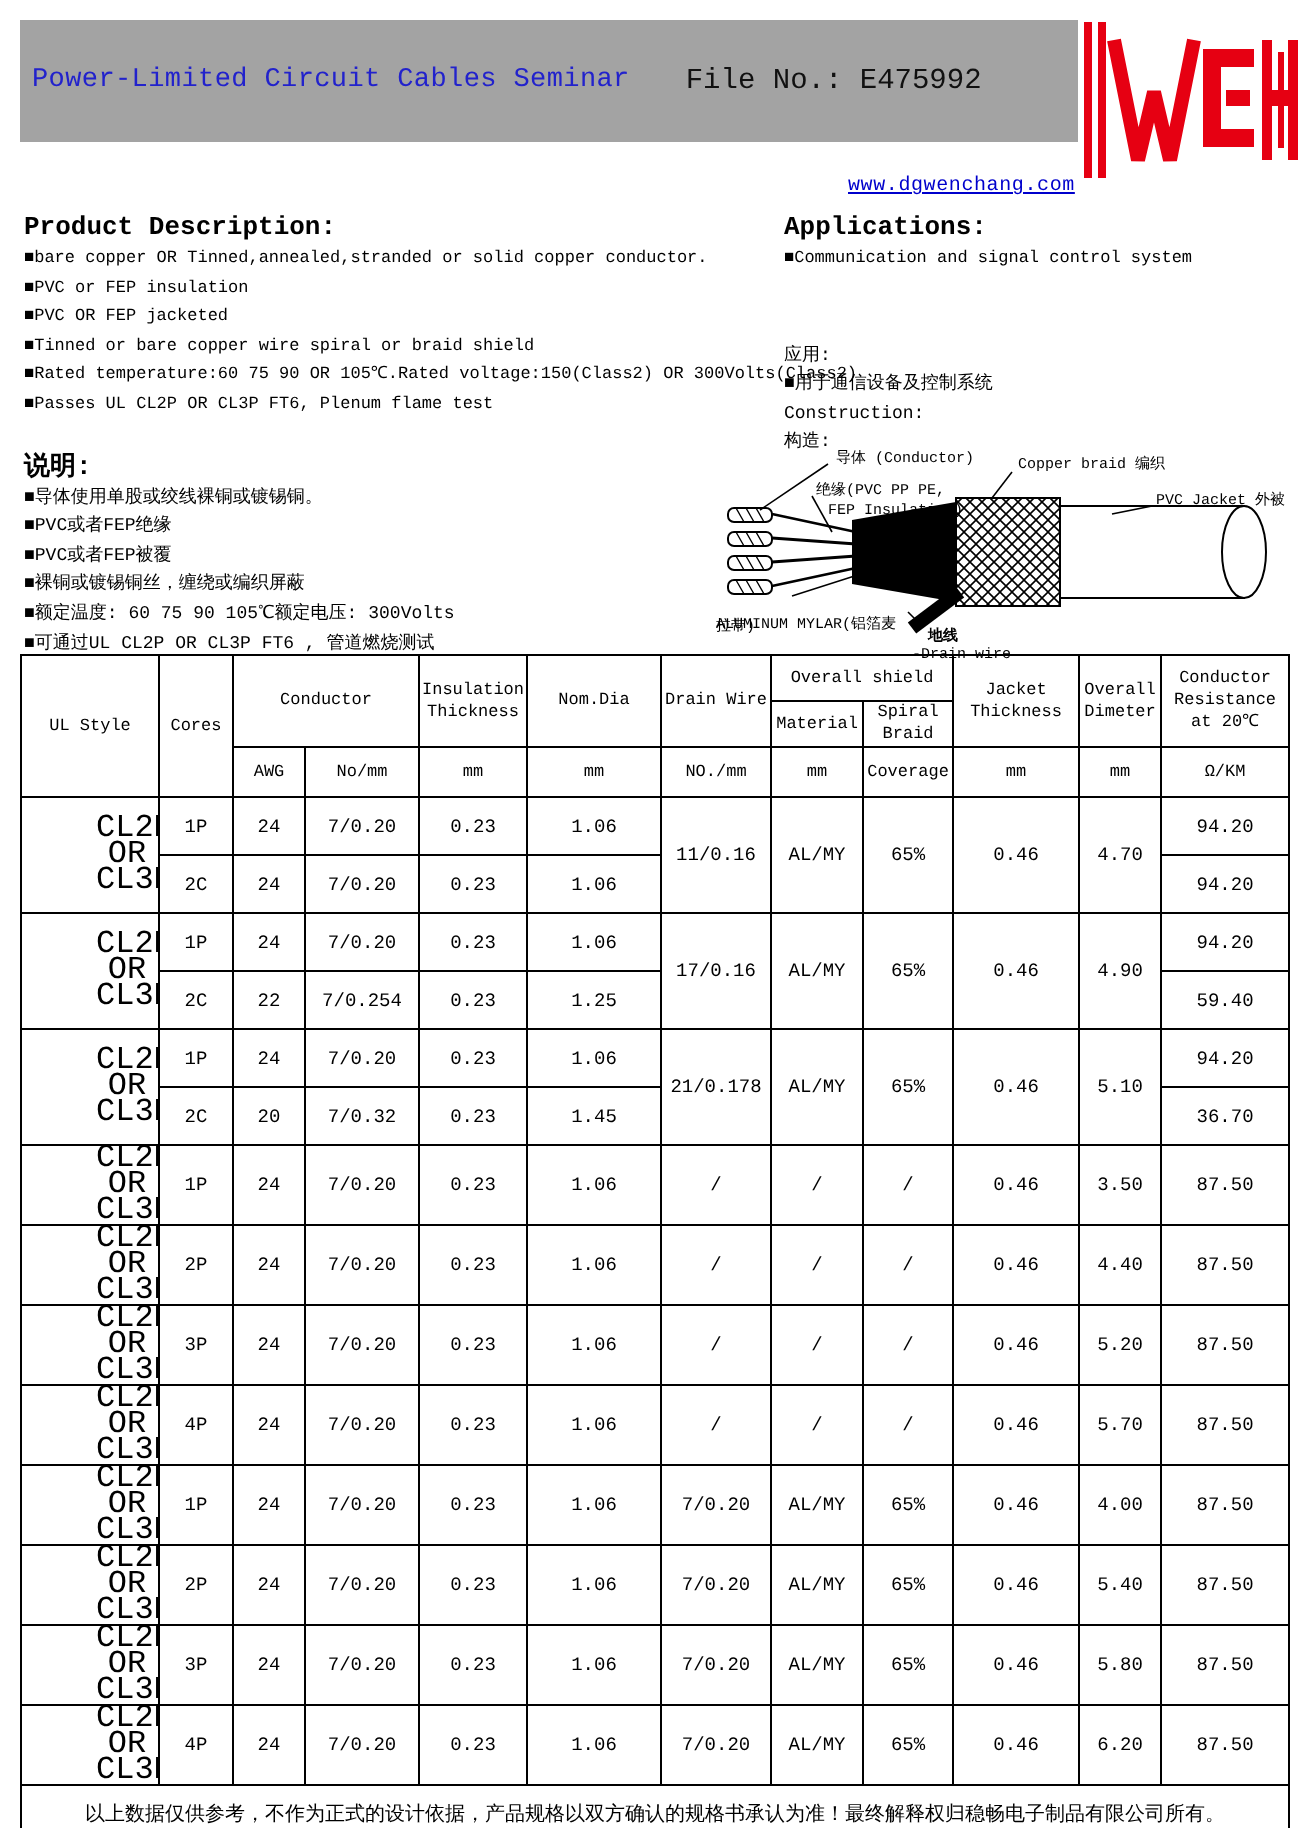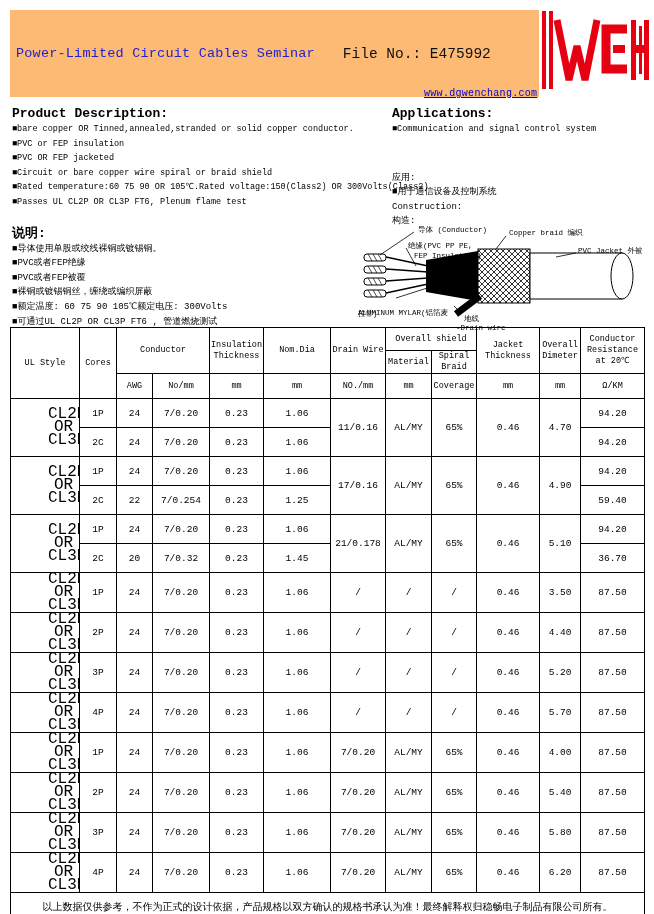--- a/index.html
+++ b/index.html
@@ -1,21 +1,21 @@
 <!DOCTYPE html>
 <html><head>
 <meta charset="utf-8">
 <style>
   * { margin:0; padding:0; box-sizing:border-box; }
   body { background:#888; font-family:"Liberation Mono","DejaVu Sans Mono",monospace; }
   .page { position:relative; width:654px; height:914px; background:#ffffff; margin:0 auto; overflow:hidden; }
 
   
-  .header-bar { position:absolute; left:10px; top:10px; width:529px; height:87px;
-    background:#fdba74; display:flex; align-items:center; }
+  .header-bar { position:absolute; left:10px; top:10px; width:529px; height:61px;
+    background:#a3a3a3; display:flex; align-items:center; }
   .doc-title { color:#2222cc; font-size:13.5px; margin-left:6px; letter-spacing:0.2px; white-space:nowrap; }
   .file-no  { color:#111; font-size:14.5px; margin-left:28px; white-space:nowrap; }
   .logo-box { position:absolute; left:540px; top:6px; width:112px; height:88px; }
   .site-link { position:absolute; left:424px; top:88px; font-size:10px; color:#0000cc;
     text-decoration:underline; letter-spacing:0.3px; }
 
   
   .left-col  { position:absolute; left:12px;  top:106px; width:376px; }
   .right-col { position:absolute; left:392px; top:106px; width:258px; }
   .h-en { font-size:13px; font-weight:bold; color:#000; height:16px; font-family:"Liberation Mono","DejaVu Sans Mono",monospace; }
@@ -70,21 +70,21 @@
   </div>
 
   <a class="site-link">www.dgwenchang.com</a>
 
   <div class="left-col">
     <div class="h-en">Product Description:</div>
     <div class="items-en">
         <div class="li">■bare copper OR Tinned,annealed,stranded or solid copper conductor.</div>
         <div class="li">■PVC or FEP insulation</div>
         <div class="li">■PVC OR FEP jacketed</div>
-        <div class="li">■Circuit or bare copper wire spiral or braid shield</div>
+        <div class="li">■Tinned or bare copper wire spiral or braid shield</div>
         <div class="li">■Rated temperature:60 75 90 OR 105℃.Rated voltage:150(Class2) OR 300Volts(Class2)</div>
         <div class="li">■Passes UL CL2P OR CL3P FT6, Plenum flame test</div>
       </div>
     <div class="h-cn">说明:</div>
     <div class="items-cn">
         <div class="li">■导体使用单股或绞线裸铜或镀锡铜。</div>
         <div class="li">■PVC或者FEP绝缘</div>
         <div class="li">■PVC或者FEP被覆</div>
         <div class="li">■裸铜或镀锡铜丝，缠绕或编织屏蔽</div>
         <div class="li">■额定温度: 60 75 90 105℃额定电压: 300Volts</div>
@@ -147,21 +147,21 @@
       </g>
     </svg>
     <div class="dlabel" style="left:62px; top:2px;">导体 (Conductor)</div>
     <div class="dlabel" style="left:52px; top:18px;">绝缘(PVC PP PE,</div>
     <div class="dlabel" style="left:58px; top:28px;">FEP Insulation)</div>
     <div class="dlabel" style="left:153px; top:5px;">Copper braid 编织</div>
     <div class="dlabel" style="left:222px; top:23px;text-align:center;">PVC Jacket 外被</div>
     <div class="dlabel" style="left:2px;  top:74px;margin-top:11px;">ALUMINUM MYLAR(铝箔麦</div>
     <div class="dlabel" style="left:2px;  top:86px;">拉带)</div>
     <div class="dlabel" style="left:100px; top:80px;margin-top:20px;">-Drain wire</div>
-    <div class="dlabel" style="left:108px; top:91px;">地线</div>
+    <div class="dlabel" style="left:108px; top:91px;font-weight:bold;">地线</div>
   </div>
 
   <table class="spec">
     <colgroup>
       <col style="width:69px">
         <col style="width:37px">
         <col style="width:36px">
         <col style="width:57px">
       <col style="width:54px">
         <col style="width:67px">

